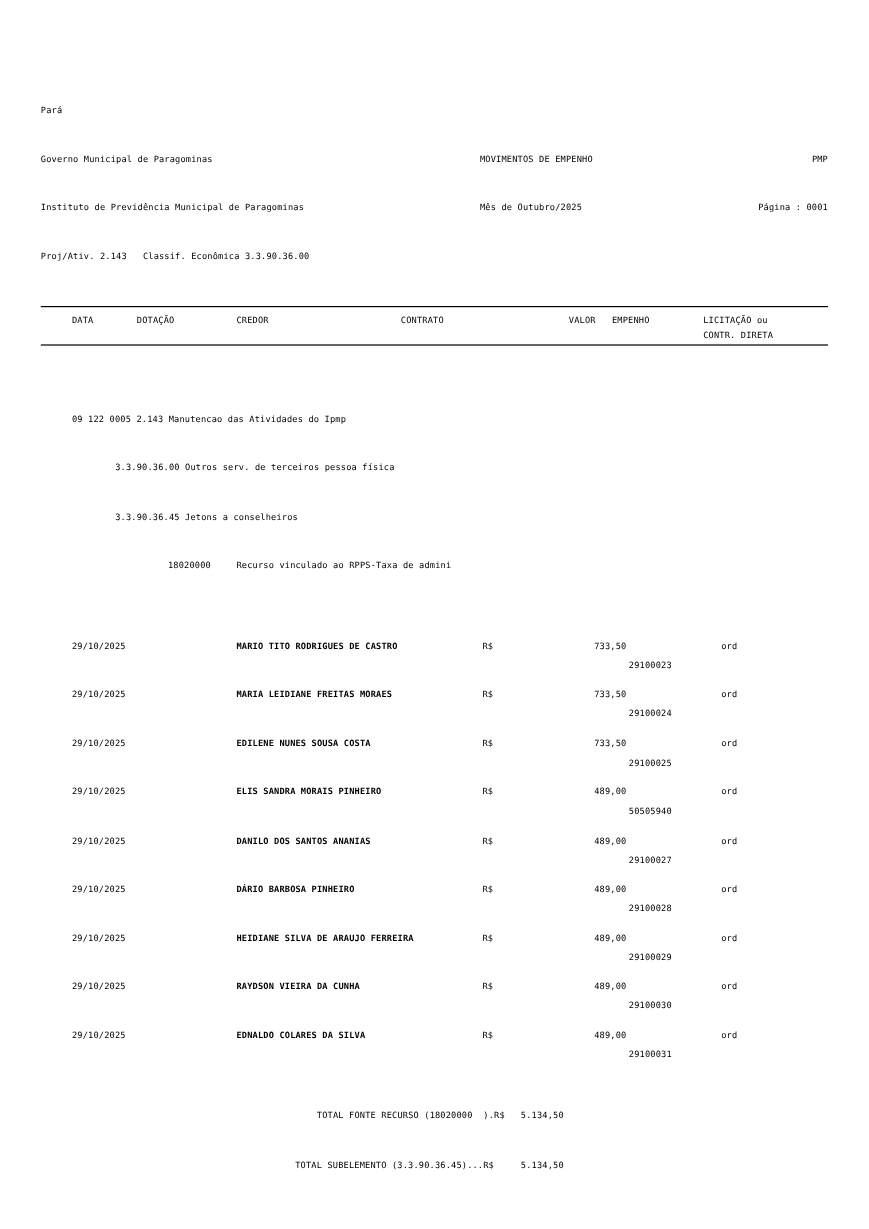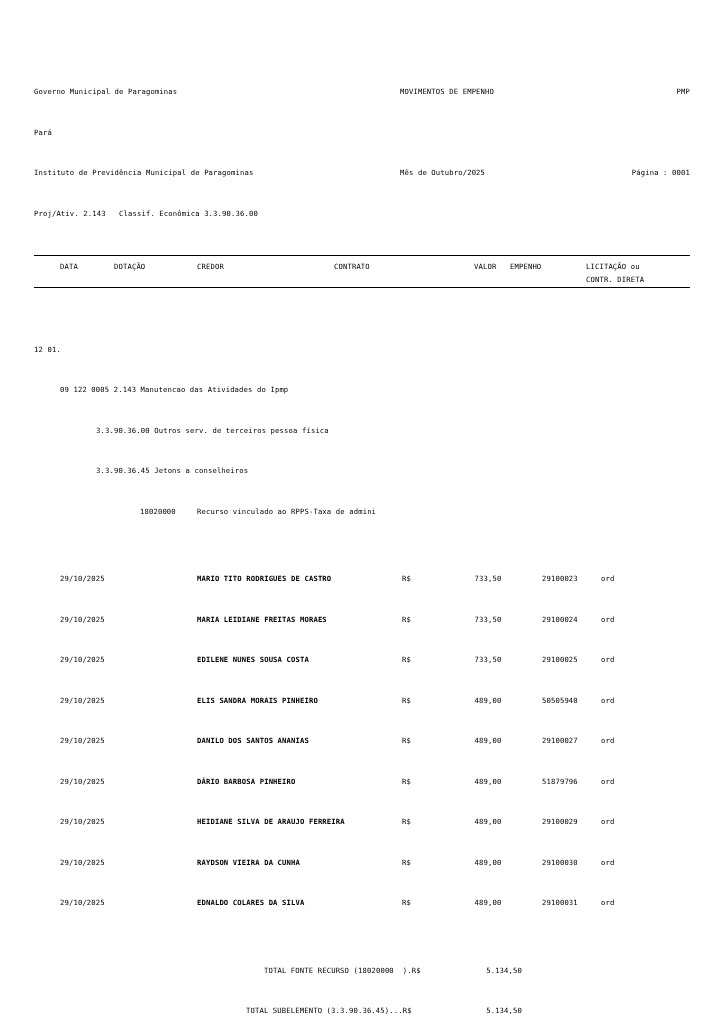--- a/index.html
+++ b/index.html
@@ -74,43 +74,43 @@
   .spacer-8 { height: 8px; }
   .spacer-14 { height: 14px; }
   .block { position: relative; }
   .line { position: relative; height: 13.5px; }
   .line span { position: absolute; top: 0; white-space: pre; }
   .tbl-row { position: relative; height: 13.5px; }
   .tbl-row span { position: absolute; top: 0; white-space: pre; }
   .c-data   { left: 26px; }
   .c-credor { left: 163px; font-weight: bold; }
   .c-rs     { left: 368px; }
-  .c-valor  { left: 420px; width: 68px; text-align: center; }
-  .c-emp    { left: 508px; }
+  .c-valor  { left: 420px; width: 68px; text-align: right; }
+  .c-emp    { left: 490px; margin-top: 16px; }
   .c-lic    { left: 567px; }
-  .tot-val   { left: 420px; width: 68px; text-align: right; }
+  .tot-val   { left: 400px; width: 68px; }
   .indent-1 { left: 26px; }
   .indent-3 { left: 62px; }
   .indent-5 { left: 106px; }
   .wide { left: 0; }
 </style>
 </head>
 <body>
 
 <div class="page">
   <div class="sheet">
 
     <div class="mono">
       <div class="hdr-row">
+        <span class="hdr-left">Pará</span>
+      </div>
+      <div class="hdr-row">
         <span class="hdr-left">Governo Municipal de Paragominas</span>
         <span class="hdr-center">MOVIMENTOS DE EMPENHO</span>
         <span class="hdr-right">PMP</span>
-      </div>
-      <div class="hdr-row">
-        <span class="hdr-left">Pará</span>
       </div>
       <div class="hdr-row">
         <span class="hdr-left">Instituto de Previdência Municipal de Paragominas</span>
         <span class="hdr-center">Mês de Outubro/2025</span>
         <span class="hdr-right">Página : 0001</span>
       </div>
       <div class="hdr-row">
         <span class="hdr-left">Proj/Ativ. 2.143   Classif. Econômica 3.3.90.36.00</span>
       </div>
     </div>
@@ -128,23 +128,20 @@
       <span style="left:552px">LICITAÇÃO ou</span>
       <span class="second" style="left:552px">CONTR. DIRETA</span>
     </div>
 
     <div class="rule"></div>
     <div class="spacer-14"></div>
 
     <div class="mono block">
 
       <div class="line">
-        <span class="wide">12 01.</span>
-      </div>
-      <div class="line">
         <span class="indent-1">09 122 0005 2.143 Manutencao das Atividades do Ipmp</span>
       </div>
       <div class="line">
         <span class="indent-3">3.3.90.36.00 Outros serv. de terceiros pessoa física</span>
       </div>
       <div class="line">
         <span class="indent-3">3.3.90.36.45 Jetons a conselheiros</span>
       </div>
       <div class="line">
         <span class="indent-5">18020000</span>
@@ -190,21 +187,21 @@
         <span class="c-rs">R$</span>
         <span class="c-valor">489,00</span>
         <span class="c-emp">29100027</span>
         <span class="c-lic">ord</span>
       </div>
       <div class="tbl-row">
         <span class="c-data">29/10/2025</span>
         <span class="c-credor">DÁRIO BARBOSA PINHEIRO</span>
         <span class="c-rs">R$</span>
         <span class="c-valor">489,00</span>
-        <span class="c-emp">51879796</span>
+        <span class="c-emp">29100028</span>
         <span class="c-lic">ord</span>
       </div>
       <div class="tbl-row">
         <span class="c-data">29/10/2025</span>
         <span class="c-credor">HEIDIANE SILVA DE ARAUJO FERREIRA</span>
         <span class="c-rs">R$</span>
         <span class="c-valor">489,00</span>
         <span class="c-emp">29100029</span>
         <span class="c-lic">ord</span>
       </div>

